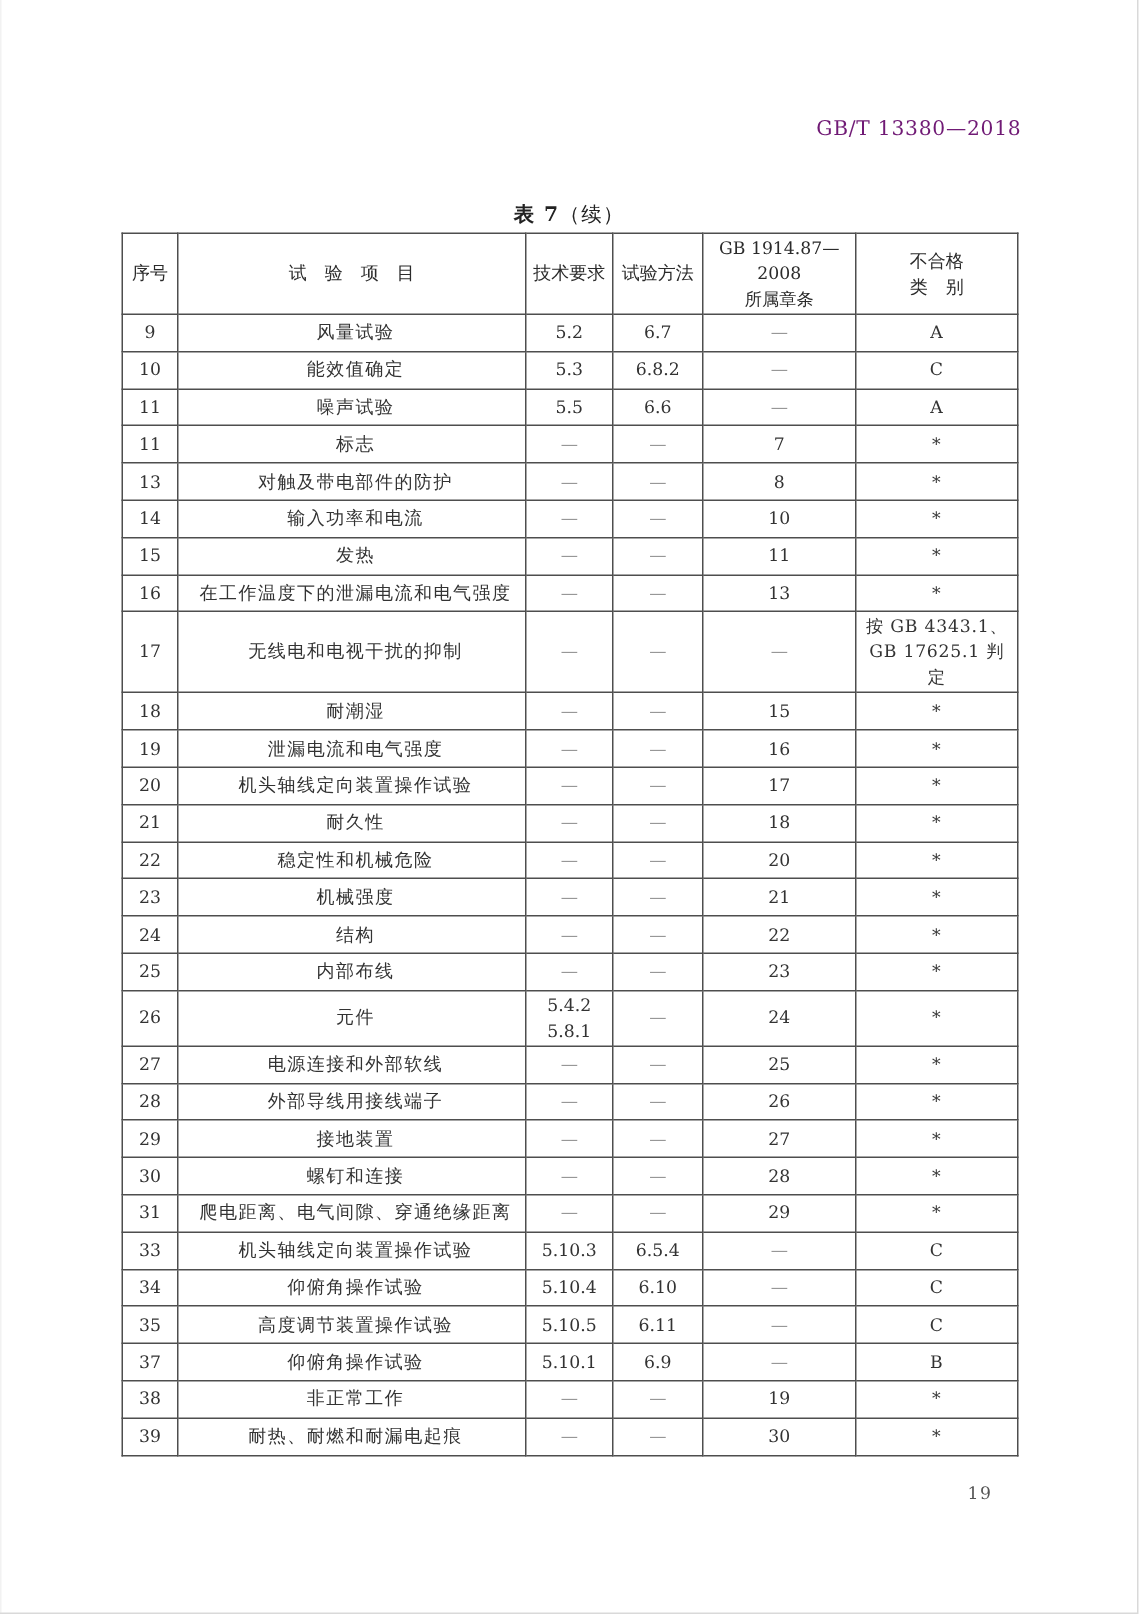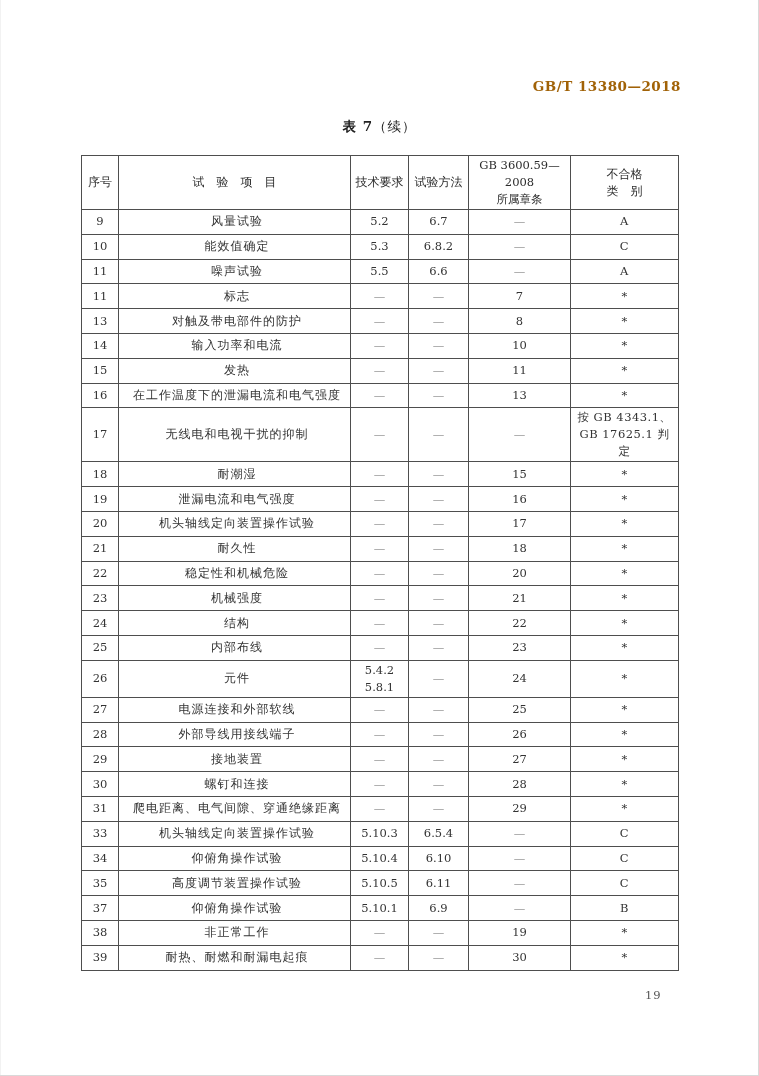--- a/index.html
+++ b/index.html
@@ -10,28 +10,28 @@
     font-family: "DejaVu Serif", "Liberation Serif", serif;
     color: #2f2f2f;
     box-shadow: inset -1px -1px 0 #d9d9d9, inset 1px 0 0 #f2f2f2;
     overflow: hidden;
   }
 
   .doc-code {
     position: absolute;
     top: 78px; right: 78px;
     font-size: 13.5px;
-    font-weight: bold;
+    font-weight: normal;
     letter-spacing: 0.5px;
-    color: #a16207;
+    color: #701a75;
   }
 
   .table-title {
     position: absolute;
-    top: 118px; left: 0;
+    top: 134px; left: 0;
     width: 759px;
     text-align: center;
     font-size: 13.5px;
     color: #222;
   }
   .table-title .t-main { font-weight: bold; letter-spacing: 1px; }
   .table-title .t-cont { font-weight: normal; letter-spacing: 1px; }
 
   table.std {
     position: absolute;
@@ -95,21 +95,21 @@
     <col style="width:60px">
     <col style="width:102px">
     <col style="width:108px">
   </colgroup>
   <thead>
     <tr>
       <th class="col-no">序号</th>
       <th class="col-item">试　验　项　目</th>
       <th class="col-req">技术要求</th>
       <th class="col-method">试验方法</th>
-      <th class="col-chapter">GB 3600.59—2008
+      <th class="col-chapter">GB 1914.87—2008
 所属章条</th>
       <th class="col-category">不合格
 类　别</th>
     </tr>
   </thead>
   <tbody>
       <tr>
     <td class="c-no">9</td>
     <td class="c-item">风量试验</td>
     <td class="c-req">5.2</td>

